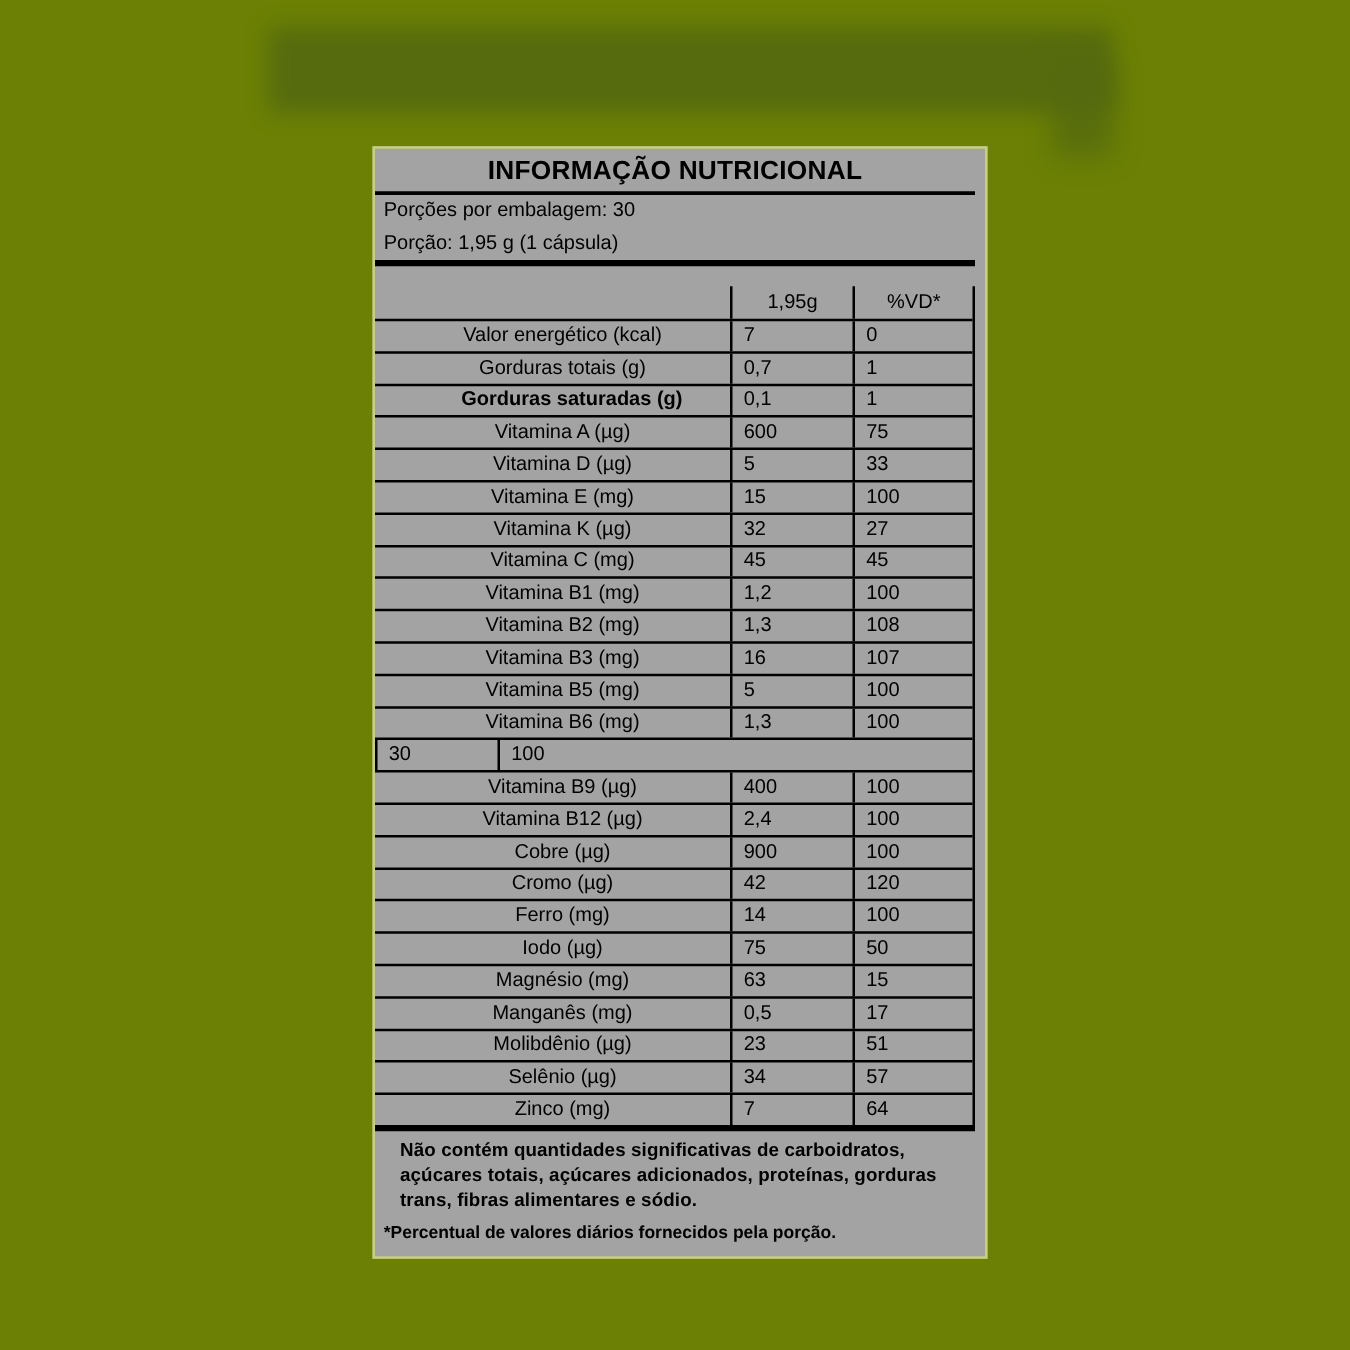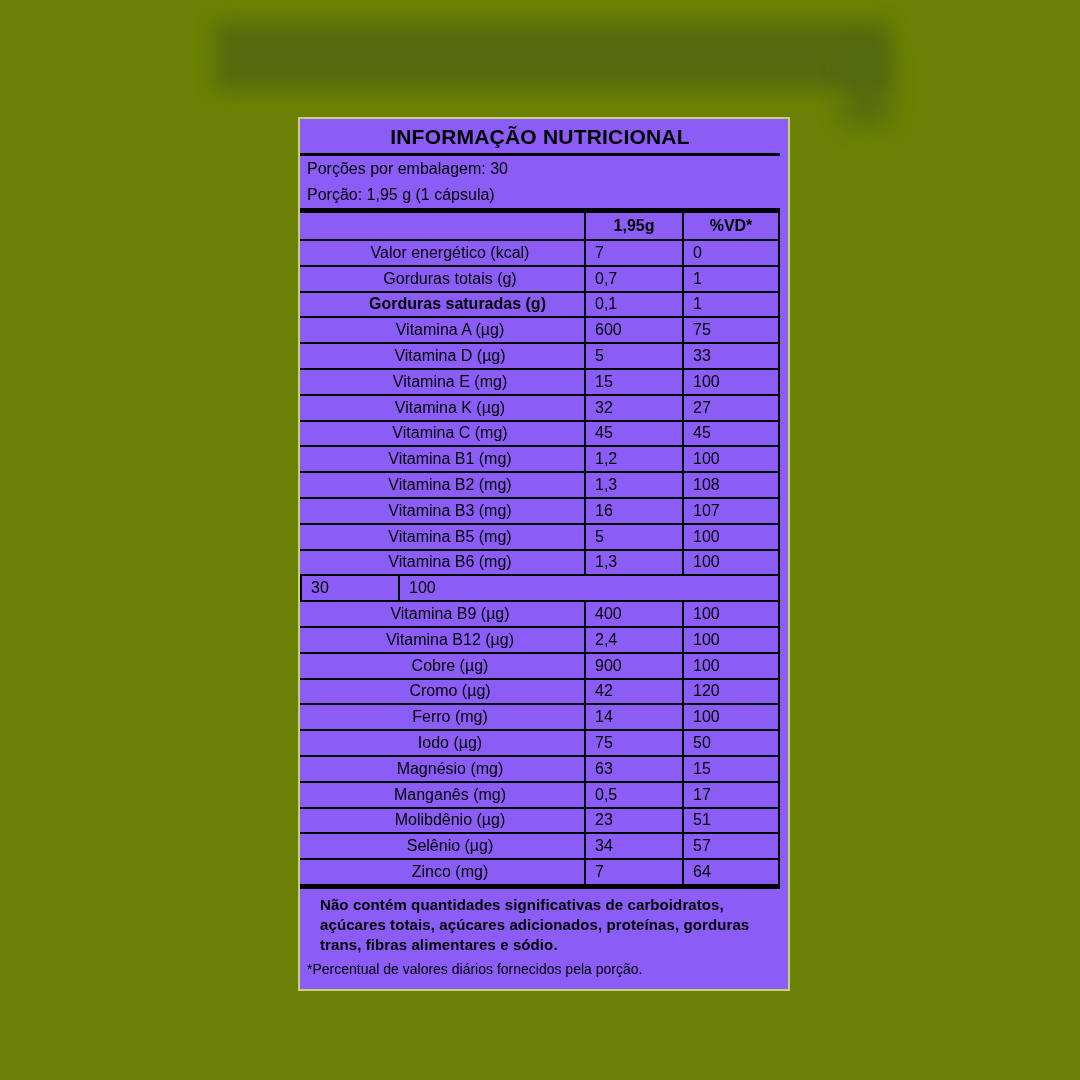--- a/index.html
+++ b/index.html
@@ -34,21 +34,21 @@
     background: #54690f;
     filter: blur(11px);
     opacity: 0.8;
   }
   .panel {
     position: absolute;
     left: 298px;
     top: 117px;
     width: 492px;
     box-sizing: border-box;
-    background: #8b5cf6;
+    background: #a3a3a3;
     border: 2px solid #c6d17a;
     padding: 0 0 10px 0;
   }
   .content {
     margin-right: 8px; 
   }
   .title {
     text-align: center;
     font-weight: bold;
     font-size: 21px;
@@ -66,22 +66,23 @@
   .table-box {
     border-right: 2px solid #000;
   }
   .thead, .trow {
     display: flex;
     align-items: center;
     box-sizing: border-box;
   }
   .thead {
     height: 26px;
-    font-weight: bold;
+    font-weight: normal;
     font-size: 16px;
+    margin-top: 16px;
   }
   .trow {
     height: 25.8px;
     border-top: 2px solid #000;
     font-size: 16px;
   }
   .c1 {
     flex: 1;
     padding-left: 16px;
     white-space: nowrap;
@@ -104,21 +105,21 @@
     padding-left: 0;
   }
   .note {
     font-weight: 900;
     font-size: 15px;
     line-height: 20px;
     letter-spacing: 0.1px;
     padding: 6px 2px 2px 20px;
   }
   .footnote {
-    font-weight: normal;
+    font-weight: bold;
     font-size: 14px;
     line-height: 19px;
     padding: 3px 2px 0 7px;
   }
 </style>
 </head>
 <body>
 
 <div class="top-band"></div>
 <div class="top-band-right"></div>

